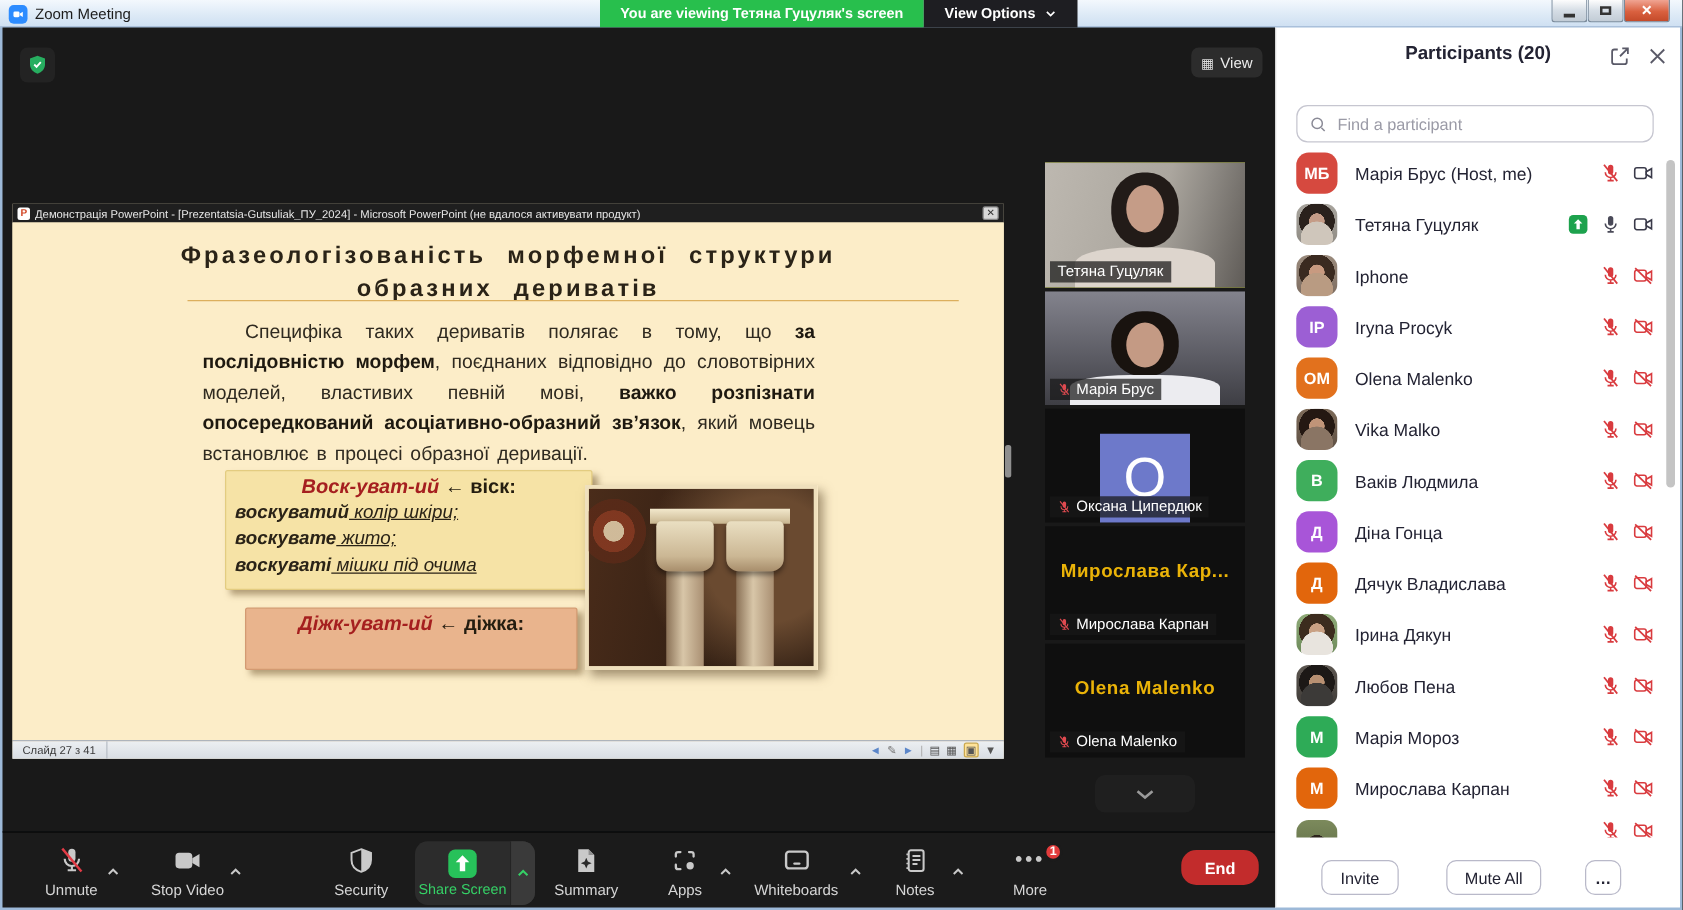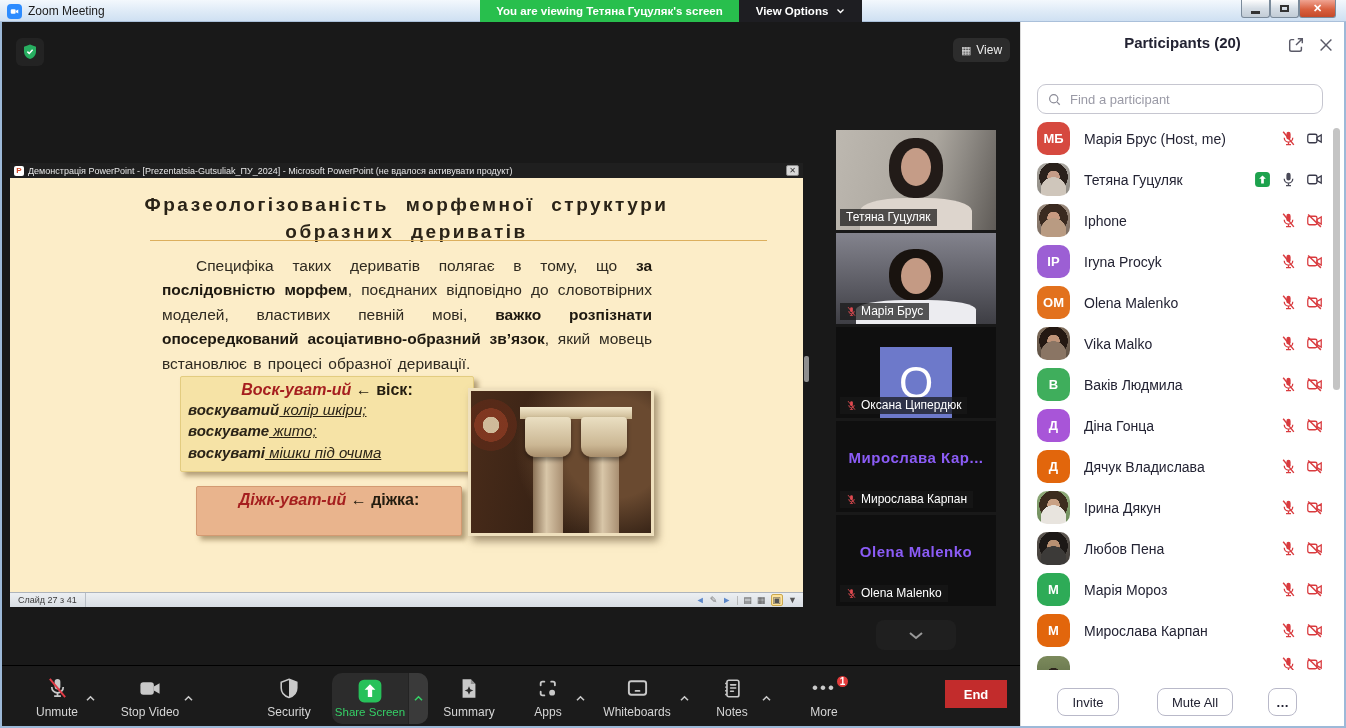--- a/index.html
+++ b/index.html
@@ -78,21 +78,21 @@
   .st-view{color:#555;font-size:9px;}
   .st-view.active{background:#ffe39a;border:1px solid #caa84e;border-radius:2px;padding:0 1px;}
   .ppt-scrollhint{position:absolute;left:802px;top:334px;width:5px;height:26px;background:#8f8f8f;border-radius:2px;}
 
   
   .vthumb{position:absolute;left:834px;width:160px;background:#0f0f0f;overflow:hidden;}
   .vthumb.active{outline:3px solid #dde65f;outline-offset:-3px;}
   .v-tag{position:absolute;left:4px;bottom:4px;background:rgba(24,24,24,.72);color:#fff;font-size:12px;
     padding:1px 6px 2px;display:flex;align-items:center;gap:4px;max-width:150px;white-space:nowrap;}
   .v-big-name{position:absolute;left:0;right:0;top:40%;transform:translateY(-50%);text-align:center;
-    color:#8b5cf6;font-weight:bold;font-size:15px;letter-spacing:.5px;white-space:nowrap;overflow:hidden;}
+    color:#eab308;font-weight:bold;font-size:15px;letter-spacing:.5px;white-space:nowrap;overflow:hidden;}
   .v-avatar-sq{position:absolute;left:50%;top:20px;transform:translateX(-50%);width:72px;height:72px;background:#6d79ca;
     display:flex;align-items:center;justify-content:center;color:#fff;font-size:44px;font-weight:300;}
   .v-photo1{position:absolute;inset:0;background:linear-gradient(105deg,#bdb8b0 0%,#aba69e 55%,#8f8b85 72%,#5f5b57 100%);}
   .v-photo2{position:absolute;inset:0;background:linear-gradient(#83838d 0%,#5a5a62 60%,#3e3e44 100%);}
   .vp-hair{position:absolute;left:50%;transform:translateX(-50%);border-radius:46%;}
   .vp-face{position:absolute;left:50%;transform:translateX(-50%);border-radius:50%;}
   .vp-body{position:absolute;left:50%;transform:translateX(-50%);bottom:0;border-radius:40% 40% 0 0;}
   .v1 .vp-hair{top:8px;width:54px;height:60px;background:#221b18;}
   .v1 .vp-face{top:18px;width:30px;height:38px;background:#c59c87;}
   .v1 .vp-body{width:112px;height:32px;background:#ddd5cd;}
@@ -109,21 +109,21 @@
   .tb-label{font-size:12px;color:#d6d6d6;white-space:nowrap;}
   .tb-chev{position:absolute;top:14px;cursor:pointer;}
   .share-tile{position:absolute;left:330px;top:7px;width:96px;height:51px;background:#2c2c2c;border-radius:10px;cursor:pointer;padding-left:7px;}
   .share-main{position:absolute;left:0;top:0;bottom:0;right:20px;display:flex;flex-direction:column;align-items:center;
     justify-content:space-between;padding:5px 0 6px;}
   .share-label{font-size:11.5px;color:#35d066;white-space:nowrap;}
   .share-chev{position:absolute;right:0;top:0;bottom:0;width:20px;background:#3a3a3a;border-radius:0 10px 10px 0;
     border-left:1px solid #242424;display:flex;align-items:center;justify-content:center;cursor:pointer;}
   .more-badge{position:absolute;top:0;right:6px;min-width:15px;height:15px;border-radius:8px;background:#e23b3b;
     color:#fff;font-size:10px;font-weight:bold;display:flex;align-items:center;justify-content:center;border:2px solid #1b1b1b;}
-  .end-btn{position:absolute;left:943px;top:14px;width:62px;height:28px;border-radius:0;background:#c22c2c;
+  .end-btn{position:absolute;left:943px;top:14px;width:62px;height:28px;border-radius:12px;background:#c22c2c;
     color:#fff;font-size:13px;font-weight:bold;display:flex;align-items:center;justify-content:center;cursor:pointer;}
 
   
   .panel{position:absolute;left:1020px;top:22px;width:324px;height:704px;background:#fff;border-left:1px solid #d8d8d8;}
   .panel-header{position:absolute;left:0;top:12px;width:100%;text-align:center;font-size:15px;font-weight:bold;color:#232333;}
   .panel-popout{position:absolute;left:266px;top:14px;width:18px;height:18px;cursor:pointer;}
   .panel-close{position:absolute;left:296px;top:14px;width:18px;height:18px;cursor:pointer;}
   .search-wrap{position:absolute;left:16px;top:62px;width:286px;height:30px;border:1px solid #c6c6d0;border-radius:9px;
     display:flex;align-items:center;padding:0 9px;gap:6px;background:#fff;}
   .search-input{border:none;outline:none;flex:1;font-size:13px;color:#232333;background:transparent;}

